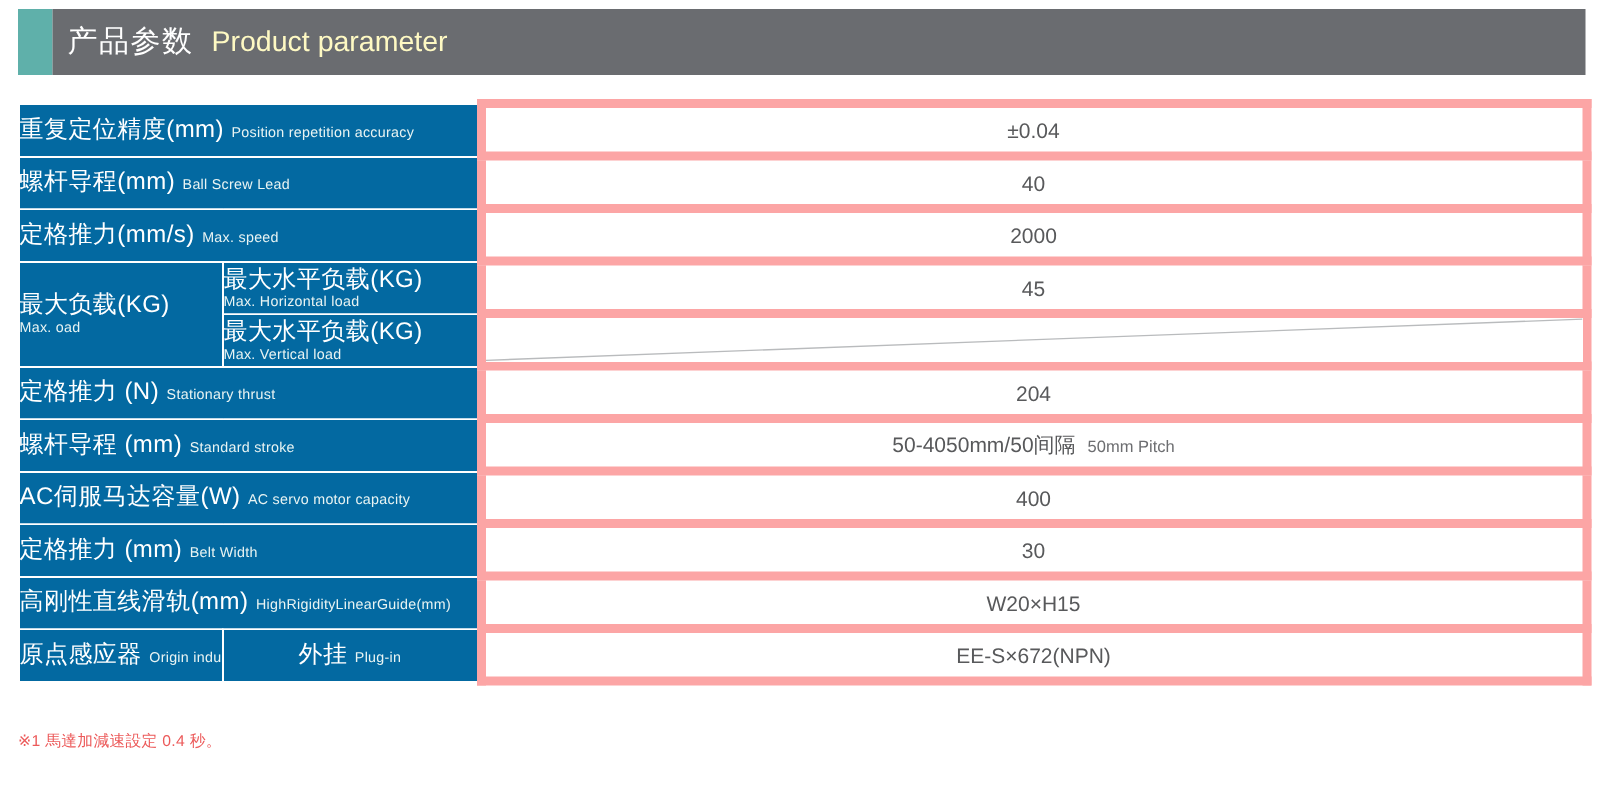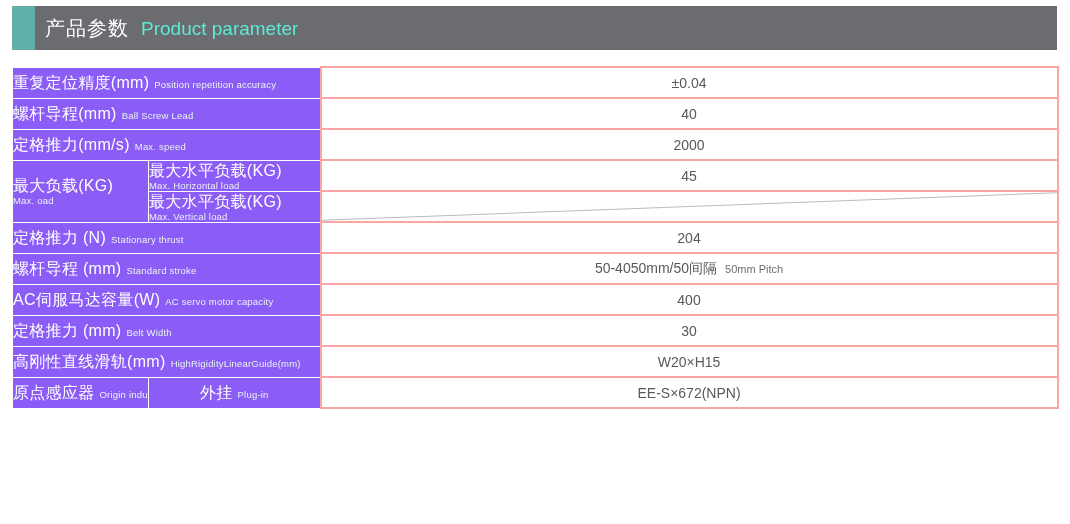--- a/index.html
+++ b/index.html
@@ -29,43 +29,43 @@
     padding-left:10px;
   }
   .header-title-cn{
     color:#ffffff;
     font-size:20px;
     font-weight:normal;
     letter-spacing:1px;
     line-height:1;
   }
   .header-title-en{
-    color:#5eead4;
+    color:#fef9c3;
     font-size:19px;
     font-weight:normal;
     margin-left:12px;
     line-height:1;
   }
 
   
   .spec-table{
     position:absolute;left:12px;top:66px;
     width:1045px;
     border-collapse:collapse;
     table-layout:fixed;
   }
   .spec-table td{
     padding:0;
-    border:2px solid #fca5a5;
+    border:6px solid #fca5a5;
     vertical-align:middle;
   }
 
   
   .lbl{
-    background:#8b5cf6;
+    background:#0369a1;
     border:1px solid #ffffff !important;
     padding:4px 0 4px 10px;
     height:29px;
     color:#ffffff;
     white-space:nowrap;
     overflow:hidden;
   }
   .lbl-center{
     text-align:center;
     padding-left:0;
@@ -235,13 +235,14 @@
       <td class="lbl lbl-center">
         <span class="lbl-cn">外挂</span><span class="lbl-en">Plug-in</span>
       </td>
       <td class="val">EE-S×672(NPN)</td>
     </tr>
 
   </tbody>
 </table>
 
 <div class="footnote">
+  <p class="fn-cn">※1 馬達加減速設定 0.4 秒。</p>
 </div>
 
 </body></html>

